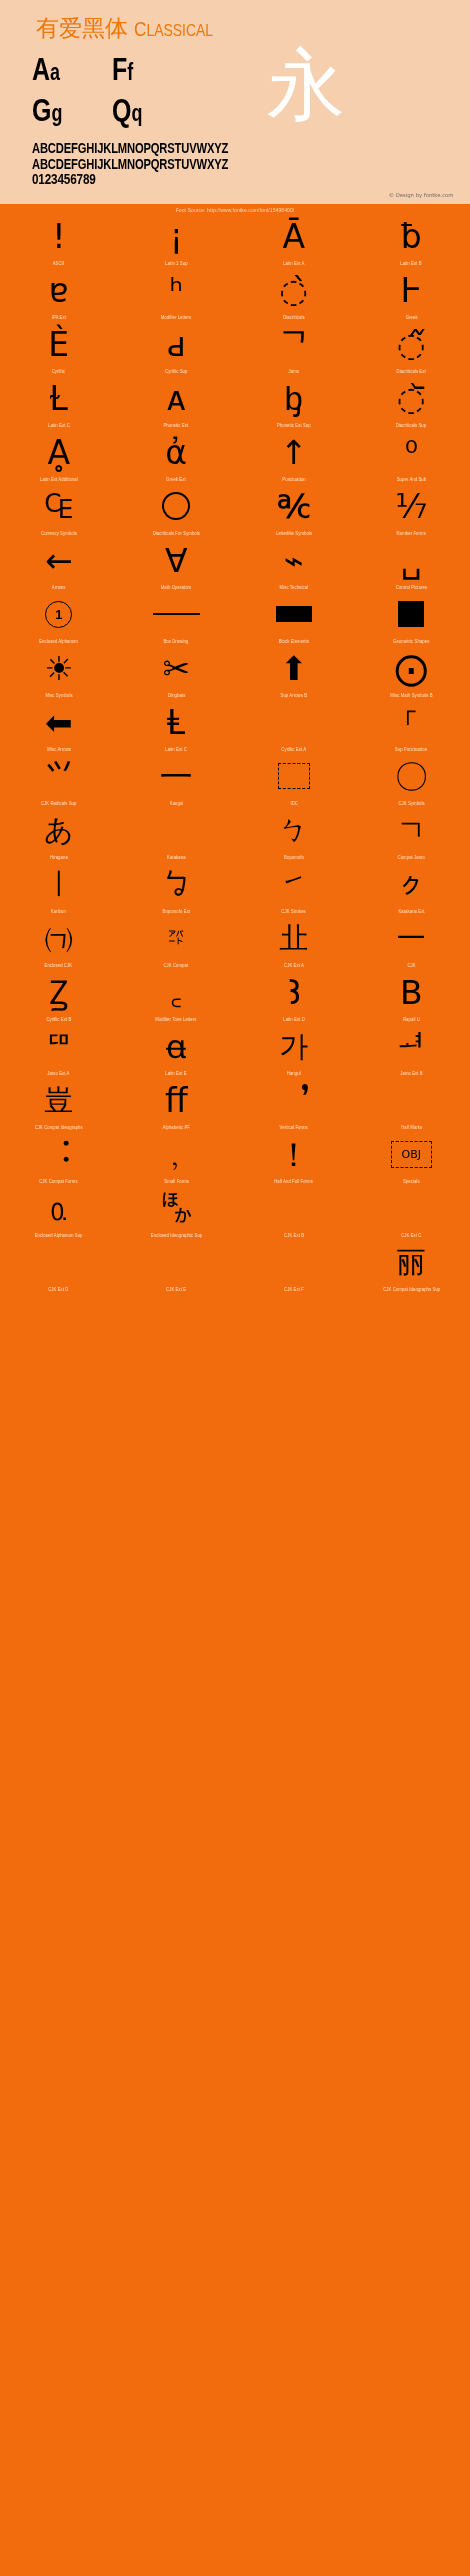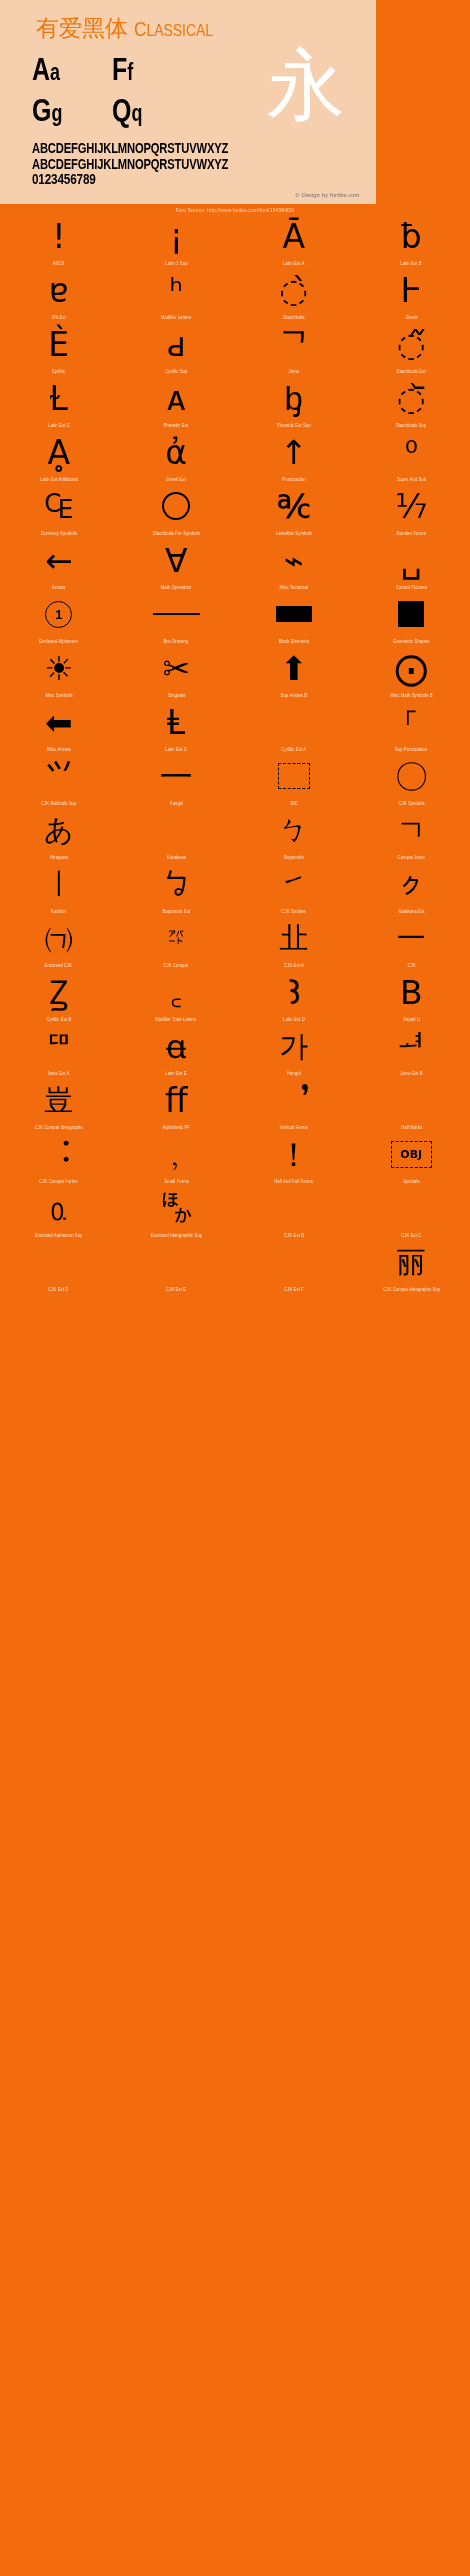--- a/index.html
+++ b/index.html
@@ -13,21 +13,21 @@
     width: 470px;
     height: 2576px;
     position: relative;
     overflow: hidden;
     background: #f26c0d;
   }
 
   
   .header {
     background: #f6cfaf;
-    width: 376px;
+    width: 470px;
     padding: 0;
     position: relative;
     overflow: hidden;
   }
   .title-row {
     padding: 13px 0 2.4px 36px;
     white-space: nowrap;
   }
   .title-cjk {
     color: #ee7709;
@@ -171,21 +171,21 @@
     border: 1.2px dashed #000;
     width: 32px; height: 26px;
     box-sizing: border-box;
     font-size: 0;
   }
   .cell-glyph.dashw {
     border: 1.2px dashed #000;
     width: 41px; height: 27px;
     box-sizing: border-box;
     font-size: 11px;
-    font-weight: 700;
+    font-weight: 400;
     line-height: 21px;
   }
   .shape-block { width: 36px; height: 15.3px; background: #000; }
   .shape-sq { width: 26px; height: 26px; background: #000; }
   .shape-circle { width: 28px; height: 28px; border: 2.4px solid #000; border-radius: 50%; }
   .shape-circnum {
     width: 27px; height: 27px; border: 1.8px solid #000; border-radius: 50%;
     display: flex; align-items: center; justify-content: center;
     font-size: 13px; font-weight: 600; color: #000;
     font-family: "Liberation Sans", sans-serif;

